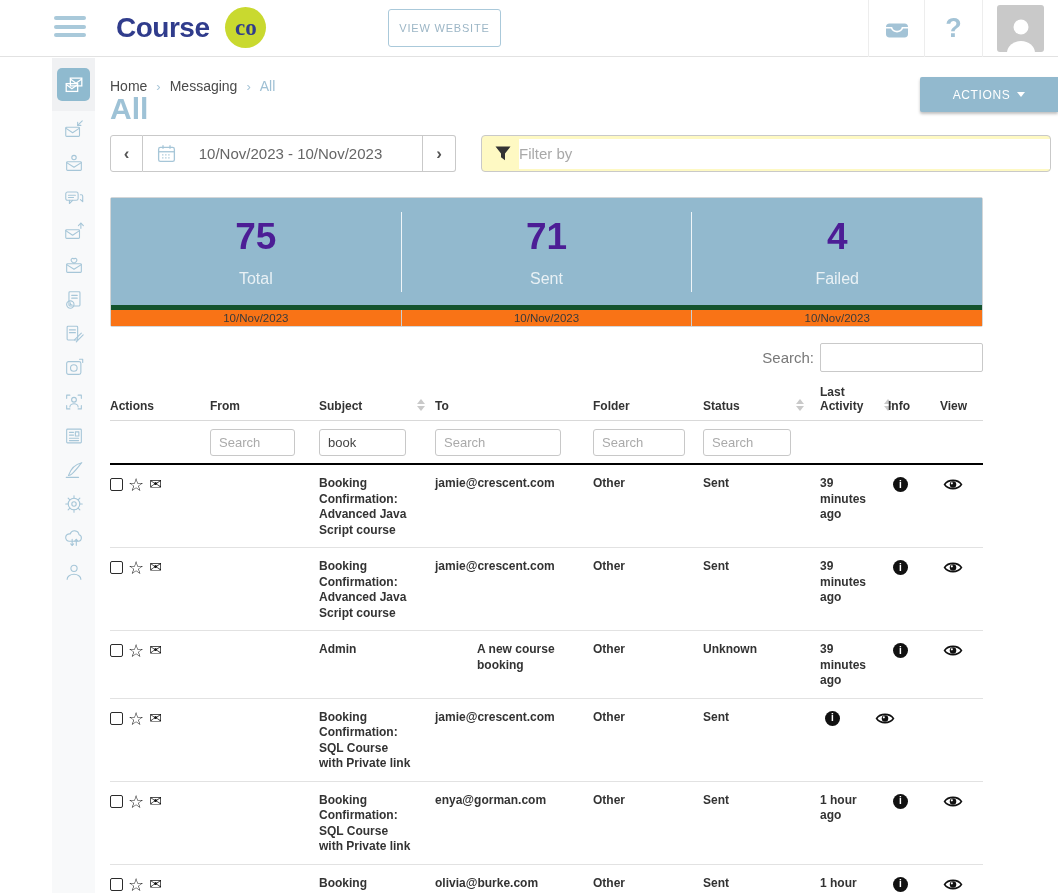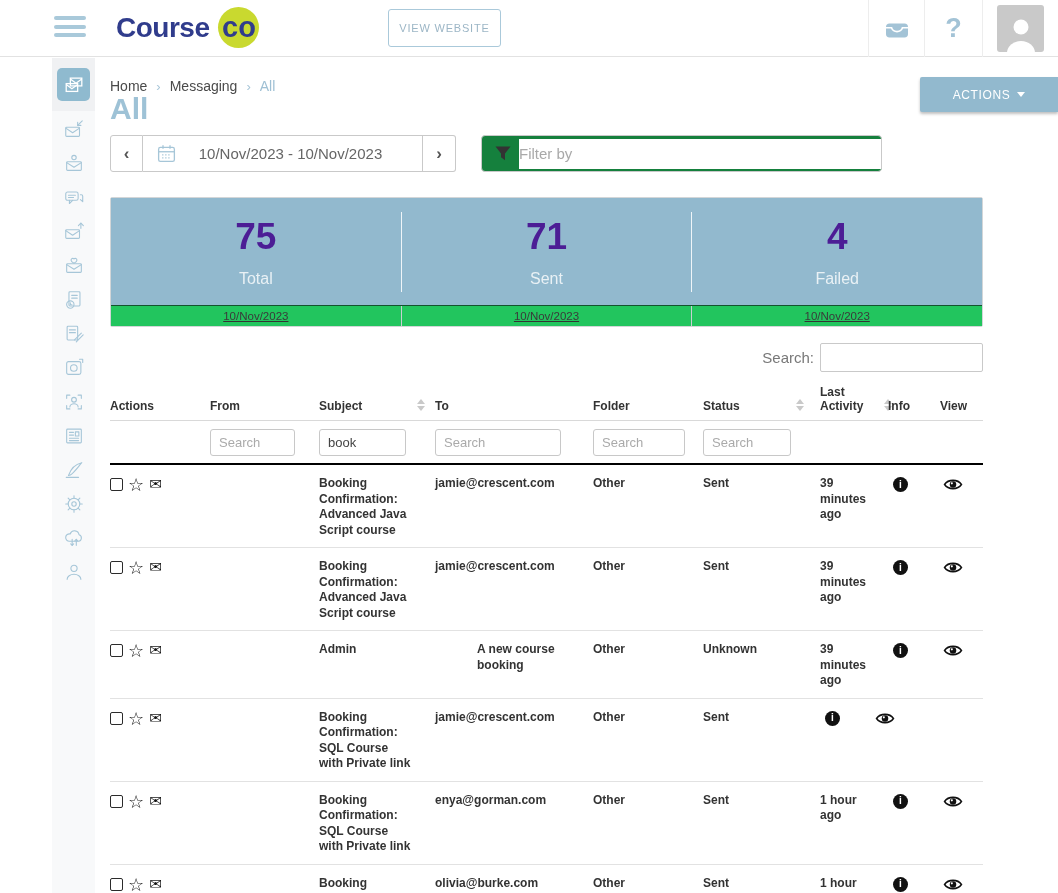--- a/index.html
+++ b/index.html
@@ -7,22 +7,22 @@
     font-family:"Liberation Sans","DejaVu Sans",sans-serif; color:#333; }
   .app { position:relative; width:1058px; height:893px; }
 
   
   .topbar { position:absolute; top:0; left:0; width:1058px; height:57px; background:#fff;
     border-bottom:1px solid #e2e2e2; z-index:20; }
   .hamburger { position:absolute; left:54px; top:16px; width:32px; height:25px; cursor:pointer; }
   .hamburger span { display:block; width:32px; height:4px; background:#a9c9da; border-radius:2px; margin-bottom:4.5px; }
   .logo { position:absolute; left:116px; top:7px; display:flex; align-items:center; }
   .logo .word { font-size:28px; font-weight:bold; color:#303c8c; letter-spacing:-0.5px; }
-  .logo .disc { width:41px; height:41px; background:#c9d92f; border-radius:50%; margin-left:9px;
-    display:flex; align-items:center; justify-content:center; font-size:29px; font-weight:bold; color:#303c8c; }
+  .logo .disc { width:41px; height:41px; background:#c9d92f; border-radius:50%; margin-left:16px;
+    display:flex; align-items:center; justify-content:center; font-size:23px; font-weight:bold; color:#303c8c;font-family:Liberation Serif, serif; }
   .view-web { position:absolute; left:388px; top:9px; width:113px; height:38px; background:#fff;
     border:1px solid #aac9da; border-radius:3px; color:#9cb6c6; font-size:11px; letter-spacing:0.8px;
     display:flex; align-items:center; justify-content:center; cursor:pointer; }
   .top-cells { position:absolute; right:0; top:0; height:57px; display:flex; }
   .top-cell { height:57px; border-left:1px solid #ededed; display:flex; align-items:center; justify-content:center; cursor:pointer; }
   .tc-inbox { width:56px; } .tc-help { width:58px; } .tc-avatar { width:76px; }
   .help-q { font-size:27px; font-weight:bold; color:#a3c3d6; }
   .avatar { width:47px; height:47px; background:#c9c9c9; border-radius:3px; overflow:hidden;
     display:flex; align-items:flex-end; justify-content:center; }
 
@@ -49,34 +49,34 @@
   
   .datenav { position:absolute; left:110px; top:135px; height:37px; display:flex; }
   .dn-btn { width:33px; height:37px; border:1px solid #c9c9c9; background:#fff; display:flex;
     align-items:center; justify-content:center; font-size:17px; font-weight:bold; color:#555; cursor:pointer; }
   .dn-prev { border-radius:3px 0 0 3px; }
   .dn-next { border-left:none; border-radius:0 3px 3px 0; }
   .dn-display { width:280px; height:37px; border:1px solid #c9c9c9; border-left:none; background:#fff;
     display:flex; align-items:center; cursor:pointer; }
   .dn-display .cal { margin-left:13px; }
   .dn-display .txt { flex:1; text-align:center; font-size:15px; color:#666; padding-right:18px; }
-  .filterbox { position:absolute; left:481px; top:135px; width:401px; height:37px; border:1px solid #c9c9c9;
-    border-radius:4px; background:#15803d; display:flex; align-items:center; }
+  .filterbox { position:absolute; left:481px; top:135px; width:570px; height:37px; border:1px solid #c9c9c9;
+    border-radius:4px; background:#fef9c3; display:flex; align-items:center; }
   .filterbox svg { margin:0 8px 0 13px; flex:none; }
   .filterbox input { border:none; outline:none; flex:1; font-size:15px; color:#444; font-family:inherit; height:30px; }
   .filterbox input::placeholder { color:#a9a9a9; }
 
   
   .stats { position:absolute; left:110px; top:197px; width:873px; border:1px solid #d3d6d8; border-radius:2px; }
   .stats-blue { height:107px; background:#92b9ce; display:flex; align-items:stretch; }
   .stat-col { flex:1; display:flex; flex-direction:column; align-items:center; justify-content:center; }
   .stat-val { font-size:37px; font-weight:bold; color:#4c1d95; line-height:1; margin-top:2px; }
   .stat-lbl { font-size:16px; color:#e9f1f5; margin-top:15px; }
   .v-sep { width:1px; background:rgba(255,255,255,0.85); height:80px; align-self:center; }
-  .stats-foot { height:21px; background:#22c55e; display:flex; border-top:1px solid #14532d;text-decoration:underline; }
+  .stats-foot { height:21px; background:#f97316; display:flex; border-top:5px solid #14532d; }
   .sf-cell { flex:1; display:flex; align-items:center; justify-content:center; font-size:11.5px; color:#3a3a3a; }
   .sf-cell + .sf-cell { border-left:1px solid #c9ced2; }
 
   
   .search-row { position:absolute; left:110px; top:343px; width:873px; display:flex;
     justify-content:flex-end; align-items:center; }
   .search-row label { font-size:15px; color:#787878; margin-right:6px; }
   .search-row input { width:163px; height:29px; border:1px solid #c9c9c9; border-radius:2px;
     outline:none; font-size:14px; padding:0 7px; font-family:inherit; }
 

